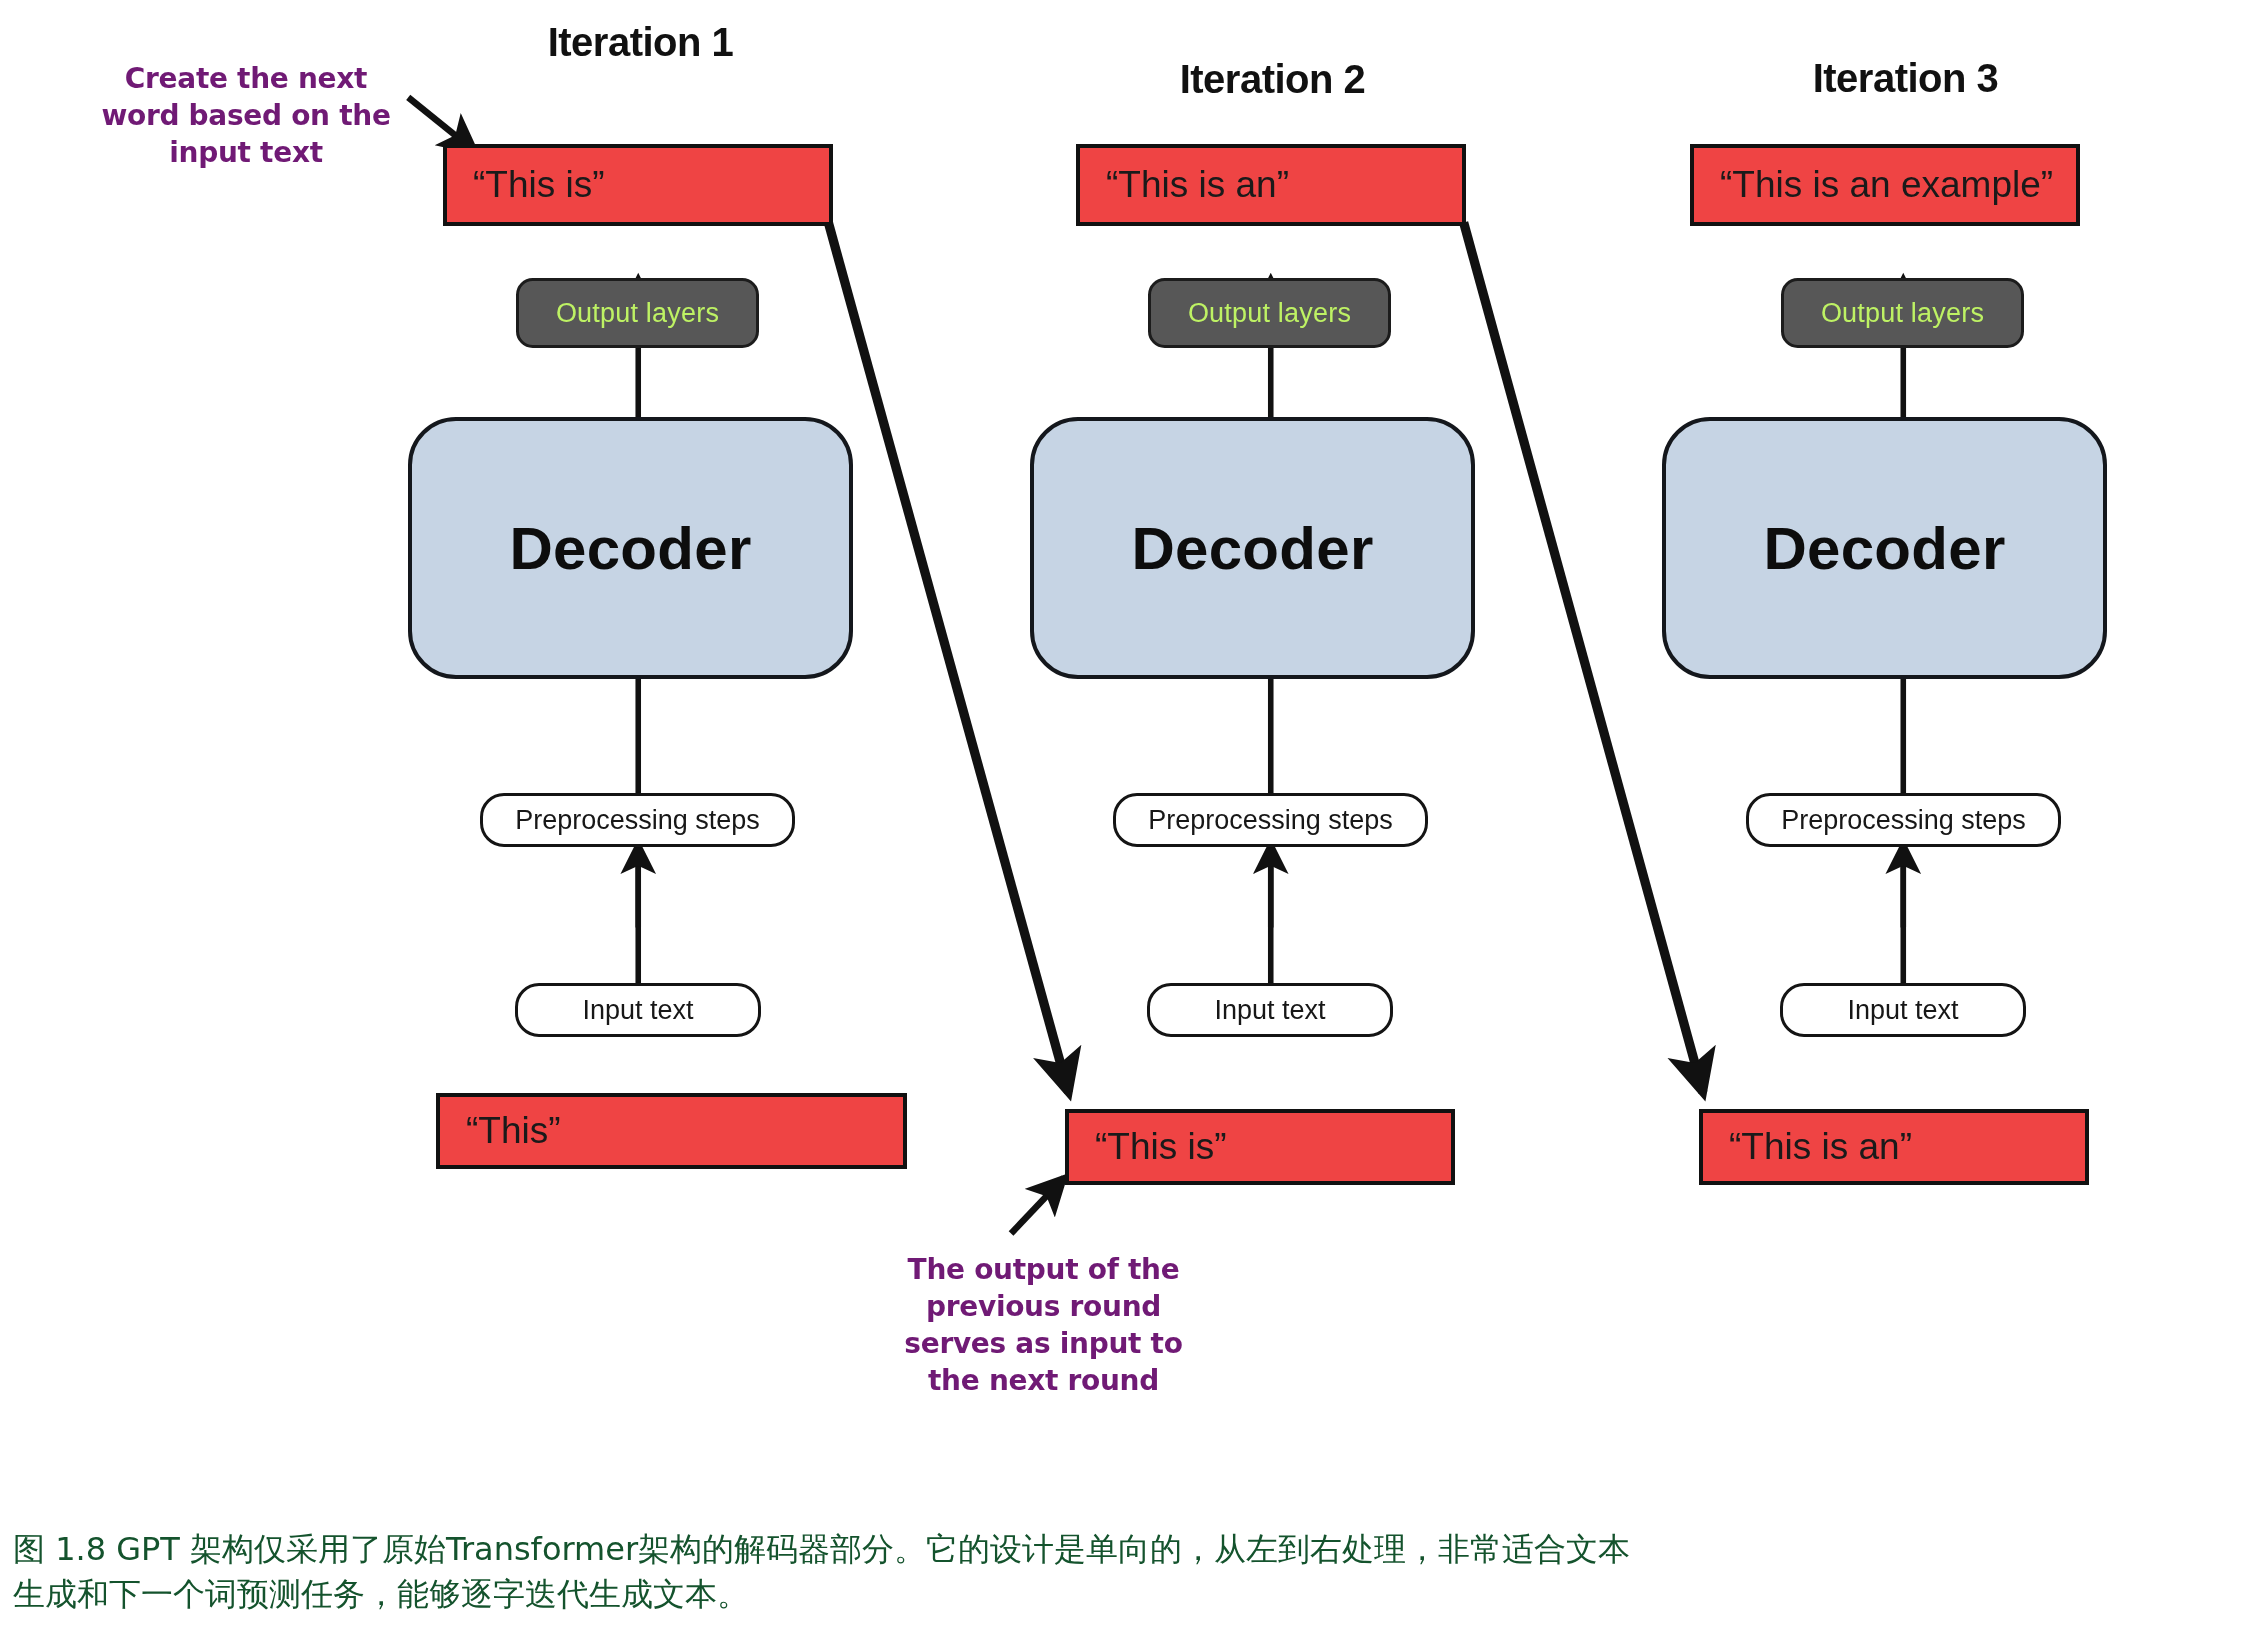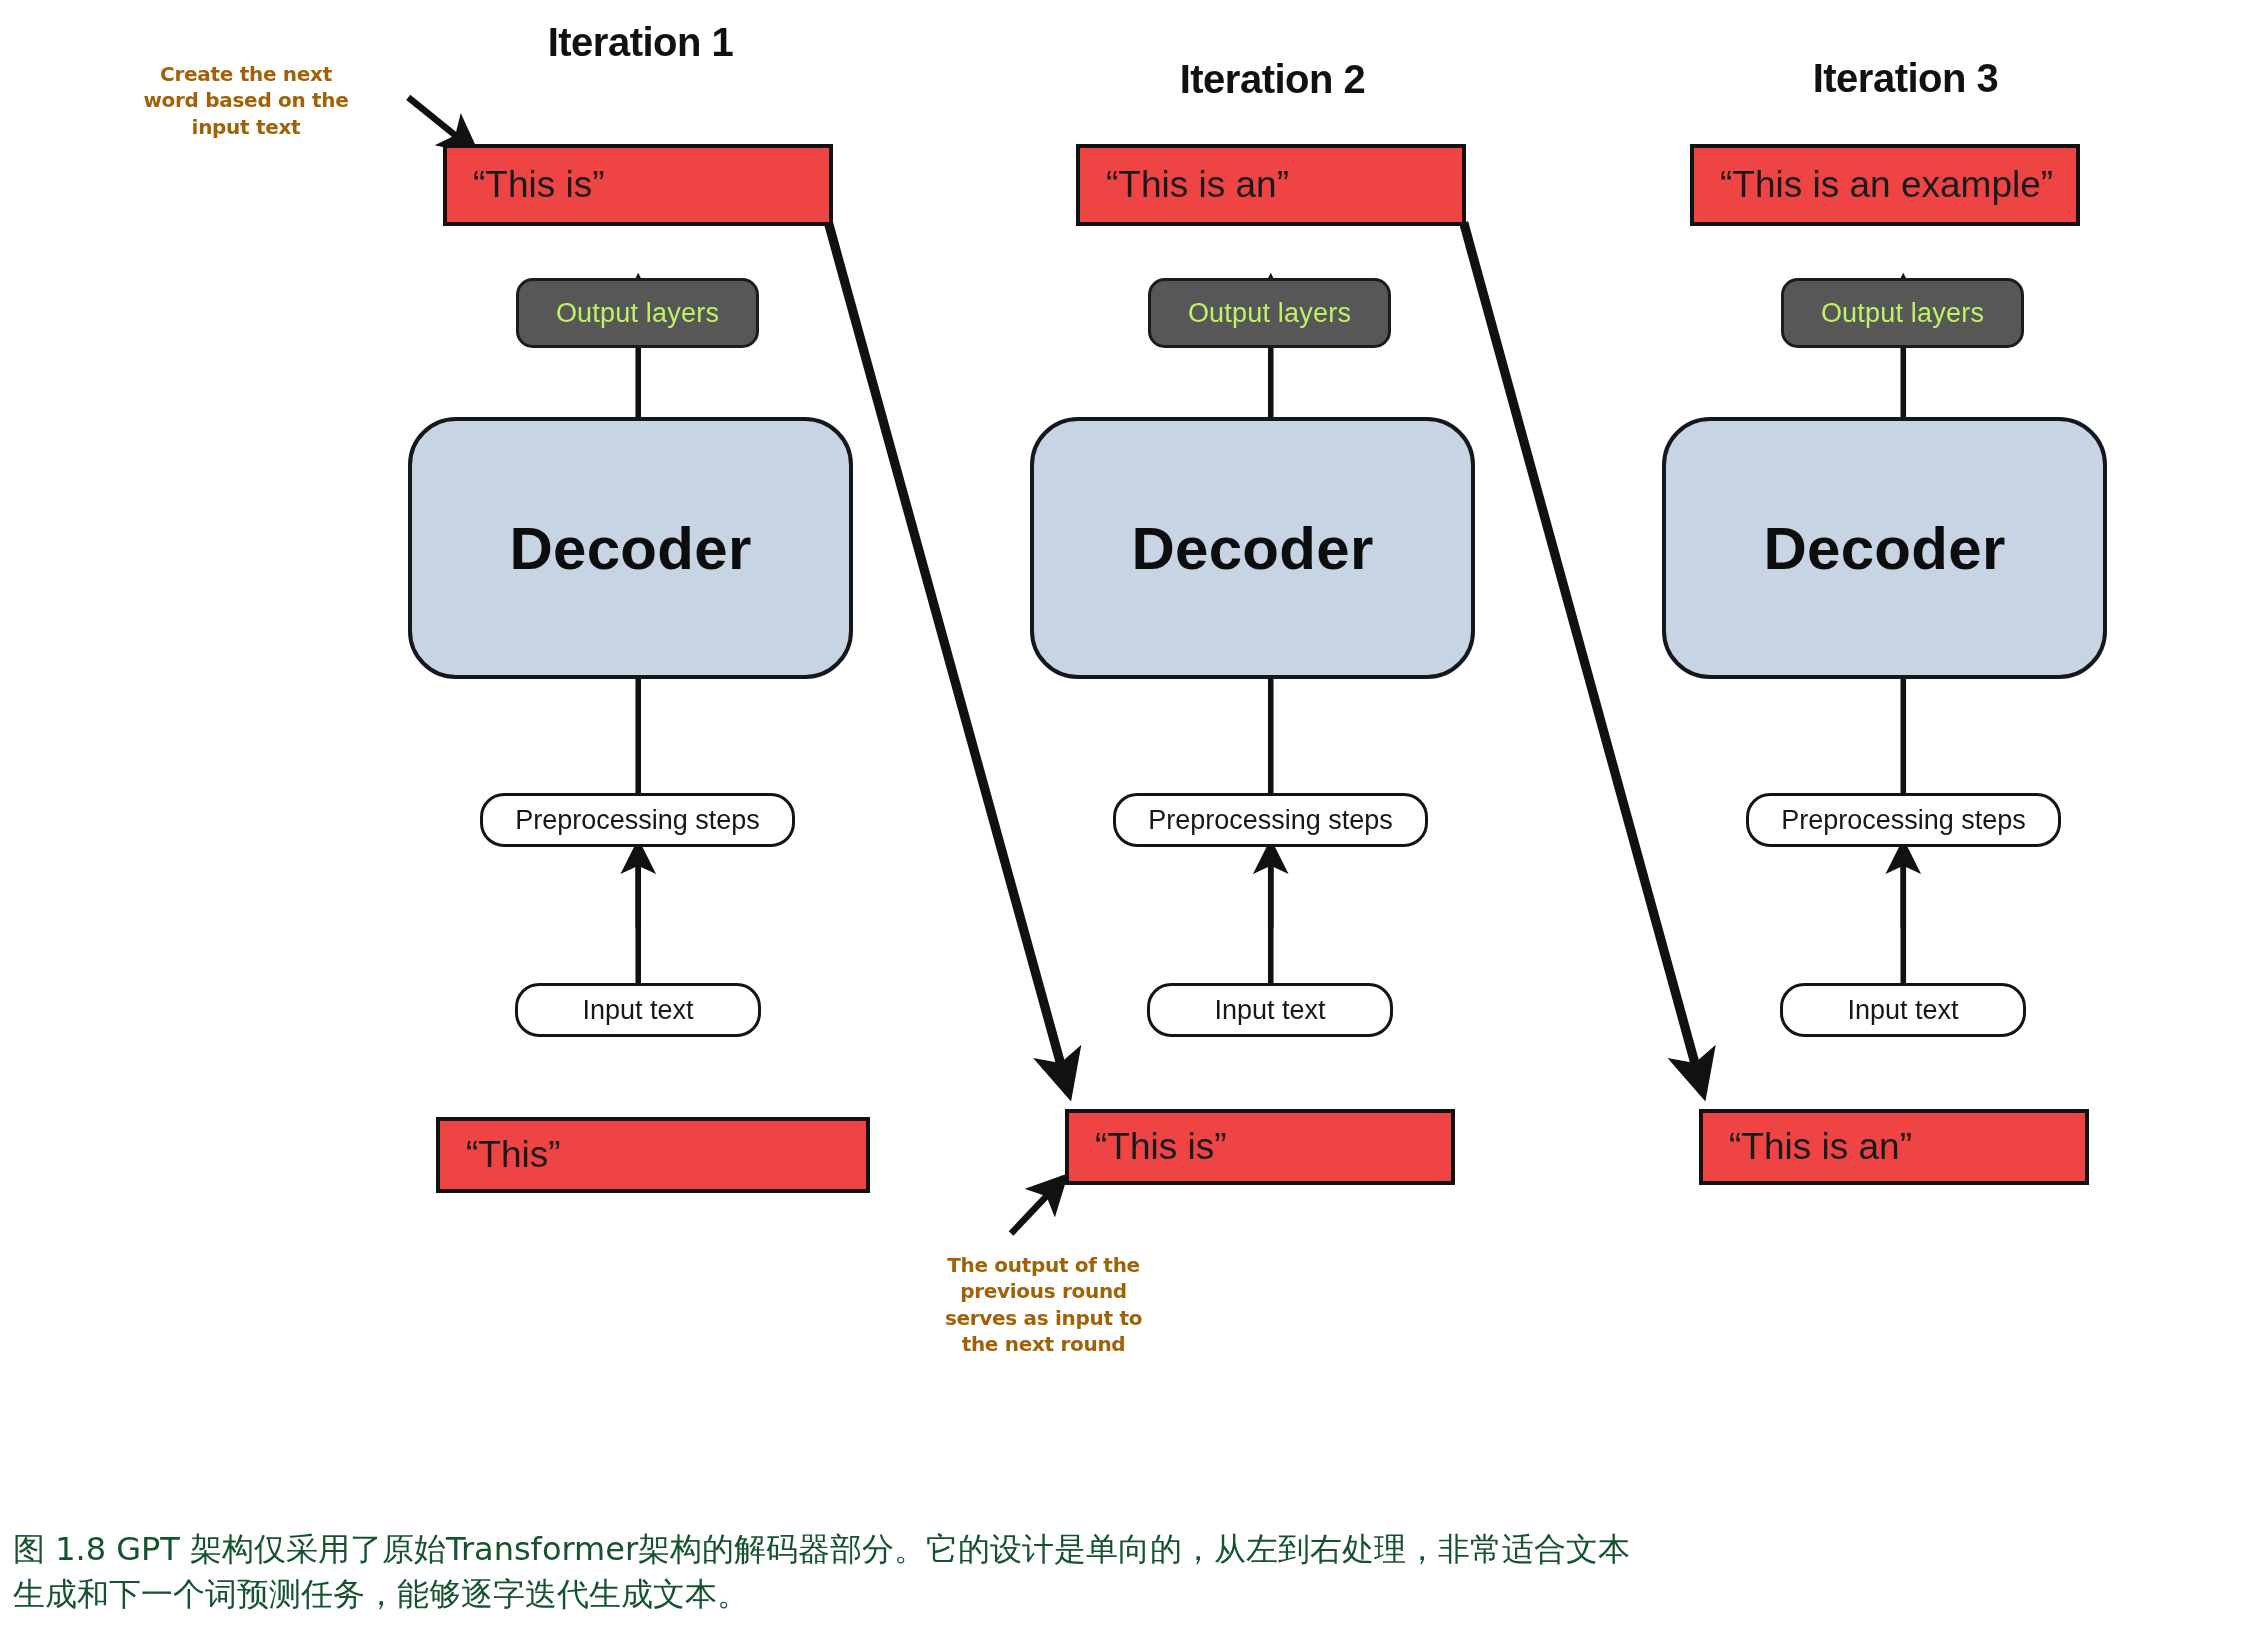--- a/index.html
+++ b/index.html
@@ -102,23 +102,23 @@
     color: #171717;
     font-size: 27px;
     white-space: nowrap;
   }
 
   
   .annotation {
     position: absolute;
     font-family: "DejaVu Sans", sans-serif;
     font-weight: bold;
-    font-size: 20px;
+    font-size: 28px;
     line-height: 1.32;
-    color: #a16207;
+    color: #701a75;
     text-align: center;
     white-space: pre-line;
     letter-spacing: -0.3px;
   }
 
   
   .caption {
     position: absolute;
     left: 13px;
     top: 1527px;
@@ -186,21 +186,21 @@
   <div class="text-box" style="left:443px; top:144px; width:390px; height:82px;">“This is”</div>
 
   <div class="output-layers" style="left:516px; top:278px; width:243px; height:70px;">Output layers</div>
 
   <div class="decoder" style="left:408px; top:417px; width:445px; height:262px;">Decoder</div>
 
   <div class="pill" style="left:480px; top:793px; width:315px; height:54px;">Preprocessing steps</div>
 
   <div class="pill" style="left:515px; top:983px; width:246px; height:54px;">Input text</div>
 
-  <div class="text-box" style="left:436px; top:1117px; width:434px; height:76px;">“This”</div>
+  <div class="text-box" style="left:436px; top:1093px; width:471px; height:76px;">“This”</div>
 
   <div class="iter-title" style="left:1087px; top:9px; width:371px;margin-top:48px;">Iteration 2</div>
 
   <div class="text-box" style="left:1076px; top:144px; width:390px; height:82px;">“This is an”</div>
 
   <div class="output-layers" style="left:1148px; top:278px; width:243px; height:70px;">Output layers</div>
 
   <div class="decoder" style="left:1030px; top:417px; width:445px; height:262px;">Decoder</div>
 
   <div class="pill" style="left:1113px; top:793px; width:315px; height:54px;">Preprocessing steps</div>

